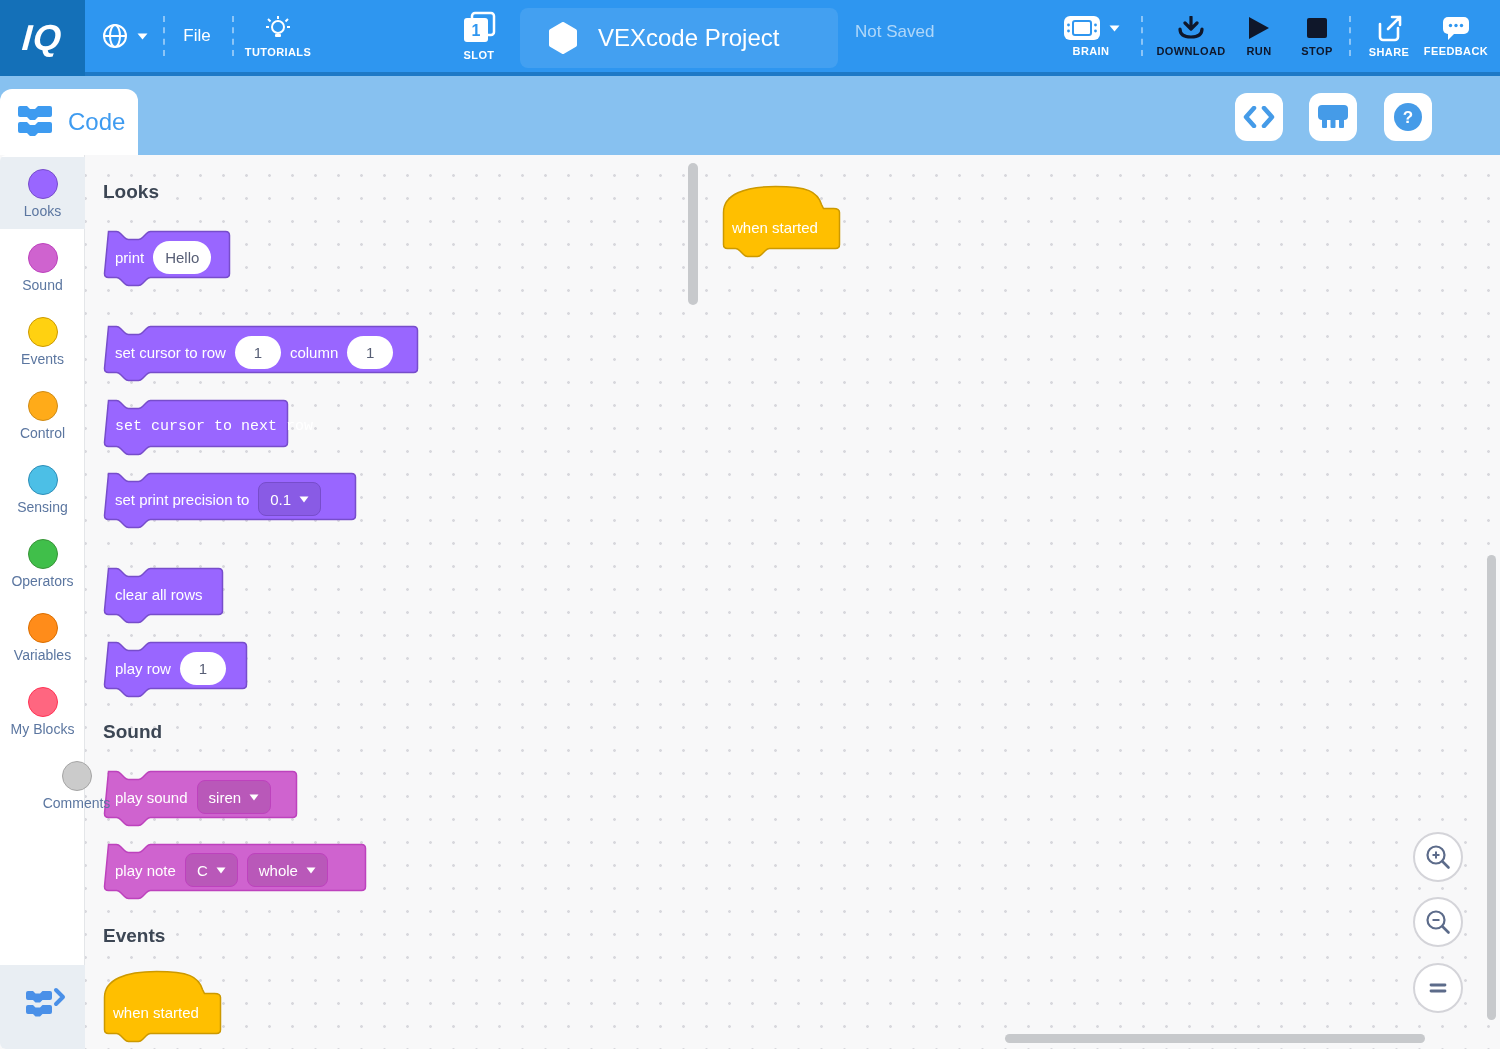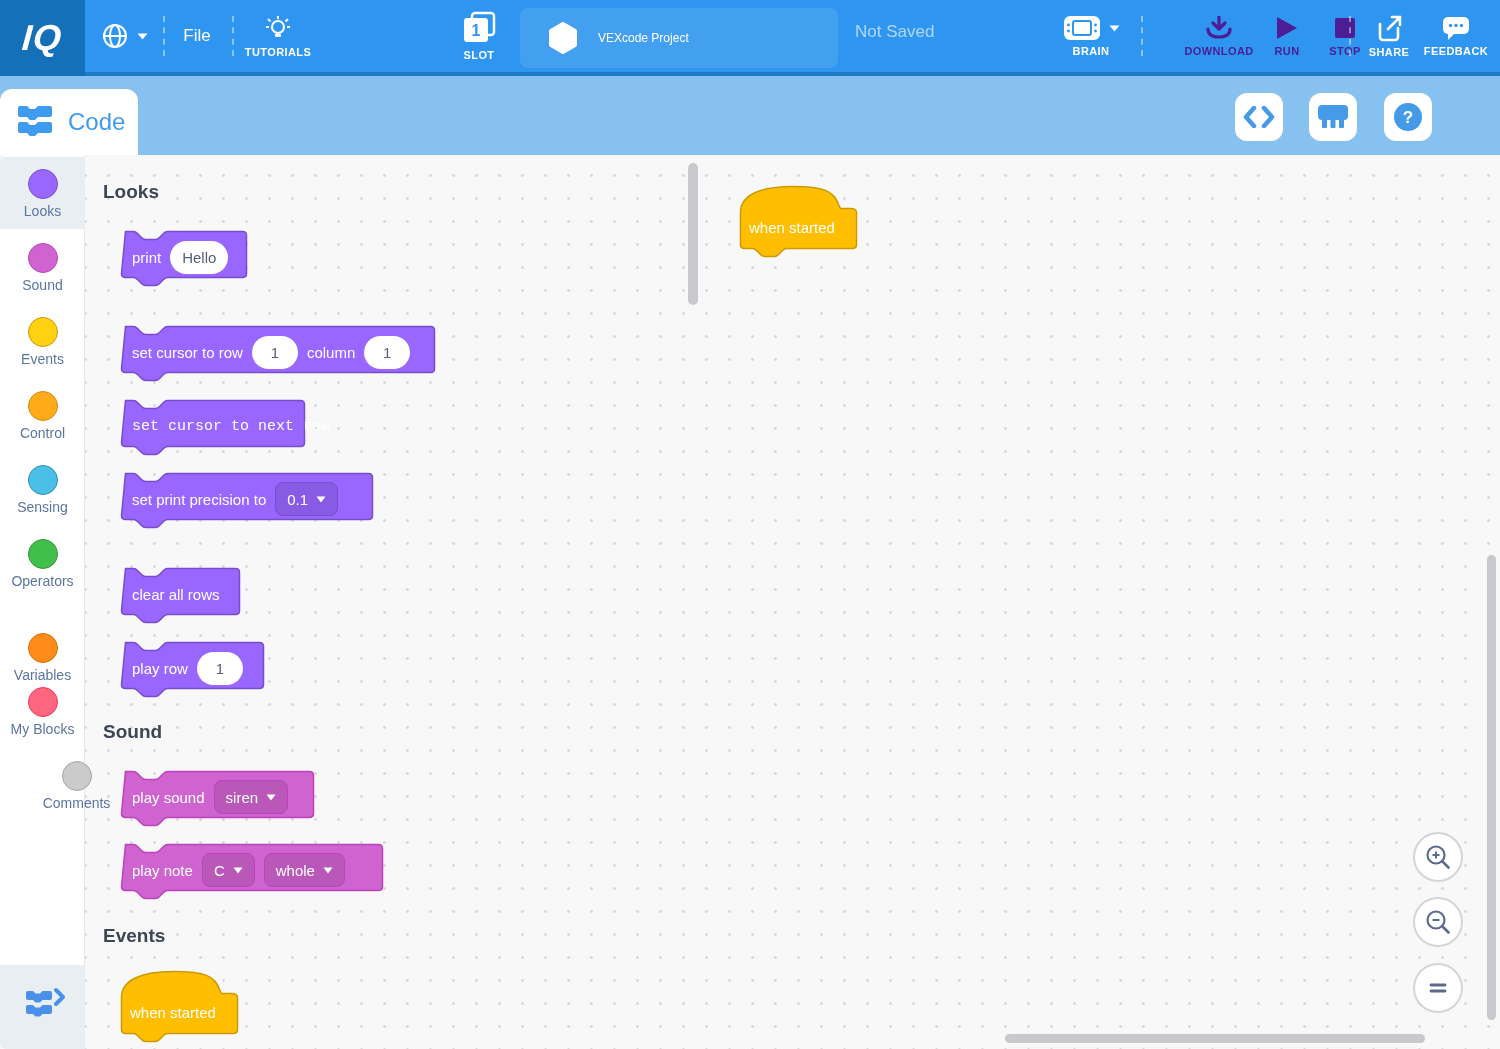--- a/index.html
+++ b/index.html
@@ -12,24 +12,24 @@
   .iq-tile { position:absolute; left:0; top:0; width:85px; height:76px;
     background:#1470B8; display:flex; align-items:center; justify-content:center; }
   .iq-logo { font-size:36px; font-weight:800; font-style:italic; letter-spacing:1px;
     transform:skewX(-4deg); }
   .tb-item { position:absolute; top:0; height:72px; display:flex; flex-direction:column;
     align-items:center; justify-content:center; color:#fff; cursor:default; text-align:center; }
   .tb-label { font-size:11px; font-weight:700; letter-spacing:.4px; margin-top:4px; }
   .tb-sep { position:absolute; top:16px; height:40px; border-left:2px dashed rgba(255,255,255,.45); }
   .tb-file { font-size:17px; }
   .lang-group { flex-direction:row; gap:9px; }
-  .disabled { color:#4c1d95;margin-left:28px; }
+  .disabled { color:#0f172a; }
   .project-pill { position:absolute; left:520px; top:8px; width:318px; height:60px;
     background:rgba(255,255,255,.10); border-radius:8px; display:flex; align-items:center; }
-  .project-name { font-size:12px; font-weight:500; color:#fff; margin-left:20px; }
+  .project-name { font-size:24px; font-weight:500; color:#fff; margin-left:20px; }
   .not-saved { position:absolute; left:855px; top:0; height:64px; display:flex;
     align-items:center; font-size:17px; color:rgba(255,255,255,.62); }
 
   
   .tabbar { position:absolute; left:0; top:76px; width:1500px; height:79px;
     background:#87C1F0; z-index:20; }
   .code-tab { position:absolute; left:0; top:13px; width:138px; height:66px;
     background:#fff; border-radius:12px 12px 0 0; display:flex; align-items:center; }
   .code-tab-label { color:#3E9BF0; font-size:24px; margin-left:10px; }
   .sq-btn { position:absolute; top:17px; width:48px; height:48px; background:#fff;
@@ -48,21 +48,21 @@
     flex-direction:column; align-items:center; padding-top:12px; cursor:pointer; }
   .cat-item.selected { background:#E9EEF3; }
   .cat-circle { width:30px; height:30px; border-radius:50%; border:1px solid; }
   .cat-label { font-size:14px; color:#5B76A0; margin-top:4px; white-space:nowrap; }
   .cat-toggle { position:absolute; left:0; top:810px; width:85px; height:84px;
     background:#E9EEF3; display:flex; align-items:center; justify-content:center; cursor:pointer; }
 
   
   .palette-title { position:absolute; left:103px; font-size:19px; font-weight:700;
     color:#3C4654; line-height:22px; }
-  .block { position:absolute; cursor:grab;margin-left:17px; }
+  .block { position:absolute; cursor:grab; }
   .block svg { display:block; }
   .block-row { position:absolute; left:12px; top:7px; height:40px; display:flex;
     align-items:center; gap:9px; white-space:nowrap; }
   .hat-row { left:10px; top:24px; height:36px; }
   .blk-label { color:#fff; font-size:15px; font-weight:500; }
   .blk-input { background:#fff; border-radius:17px; height:33px; min-width:46px;
     padding:0 12px; color:#575E75; font-size:15px; display:inline-flex;
     align-items:center; justify-content:center; }
   .blk-dd { background:rgba(0,0,0,.10); border:1px solid; border-radius:8px; height:34px;
     padding:0 11px; color:#fff; font-size:15px; display:inline-flex; align-items:center; gap:8px; }
@@ -391,21 +391,21 @@
           <span class="cat-label">Control</span>
         </div>
         <div class="cat-item" style="top: 298px;">
           <span class="cat-circle" style="background: rgb(76, 191, 230); border-color: rgb(46, 142, 184);"></span>
           <span class="cat-label">Sensing</span>
         </div>
         <div class="cat-item" style="top: 372px;">
           <span class="cat-circle" style="background: rgb(64, 191, 74); border-color: rgb(56, 148, 56);"></span>
           <span class="cat-label">Operators</span>
         </div>
-        <div class="cat-item" style="top: 466px; text-align: center;">
+        <div class="cat-item" style="top: 446px; text-align: center;">
           <span class="cat-circle" style="background: rgb(255, 140, 26); border-color: rgb(219, 110, 0);"></span>
           <span class="cat-label">Variables</span>
         </div>
         <div class="cat-item" style="top: 520px;">
           <span class="cat-circle" style="background: rgb(255, 102, 128); border-color: rgb(255, 51, 85);"></span>
           <span class="cat-label">My Blocks</span>
         </div>
         <div class="cat-item" style="top: 594px; margin-left: 34px;">
           <span class="cat-circle" style="background: rgb(203, 203, 203); border-color: rgb(165, 165, 165);"></span>
           <span class="cat-label">Comments</span>

